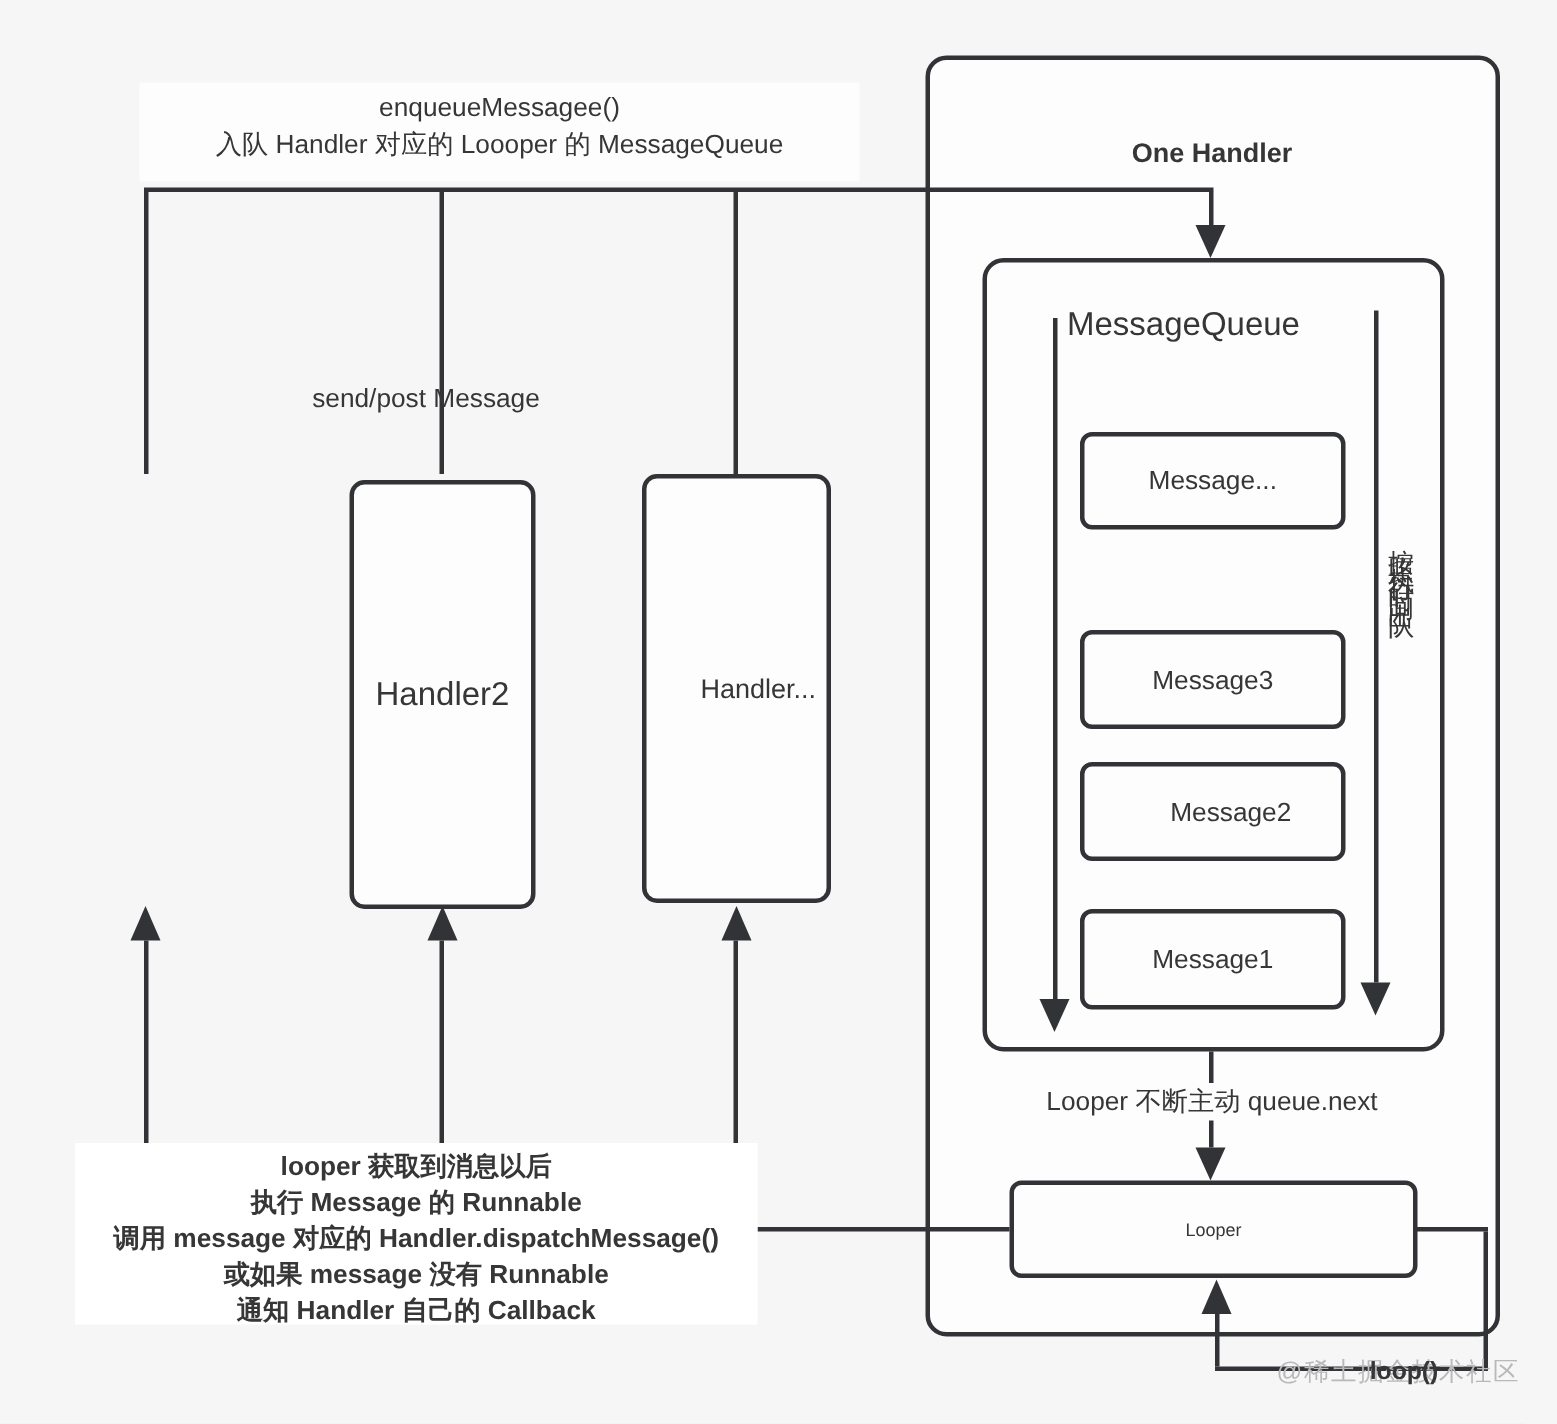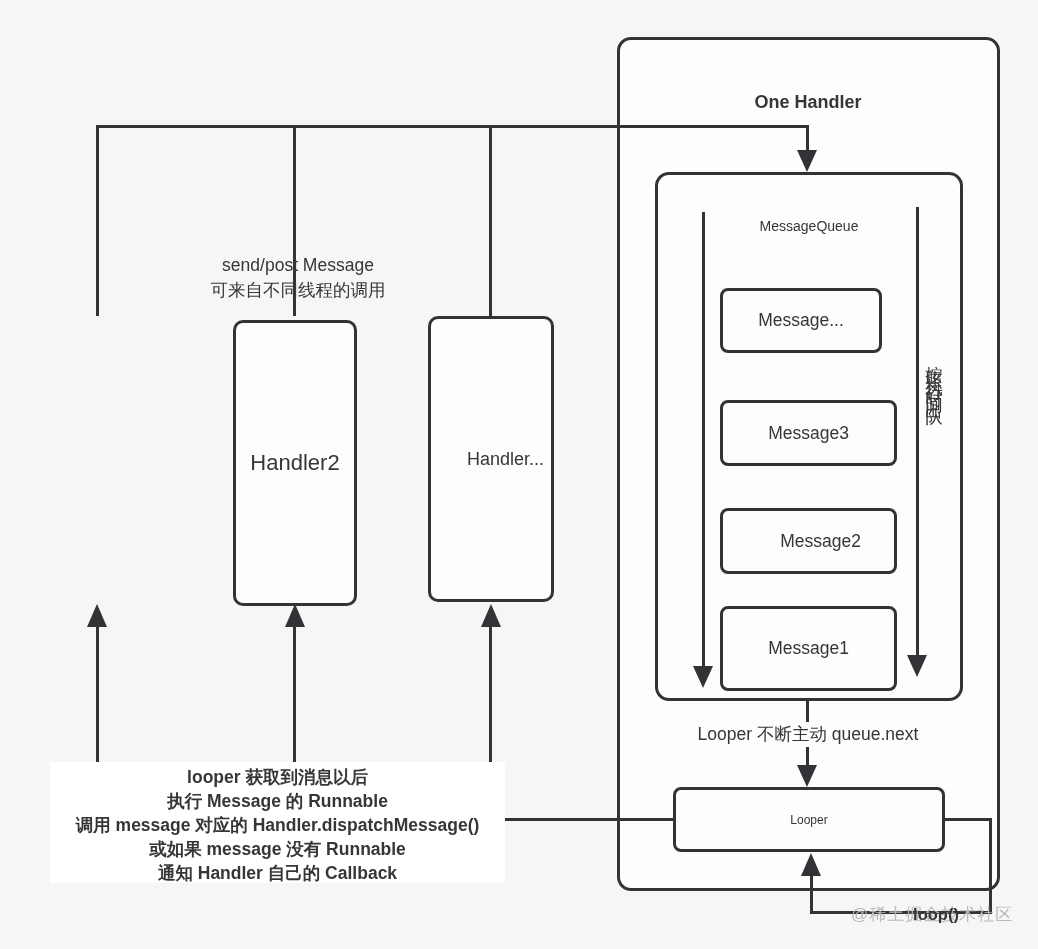--- a/index.html
+++ b/index.html
@@ -31,32 +31,32 @@
 </style>
 </head>
 <body>
 
 <div id="canvas">
 
   <div class="box z1" style="left:617px;top:37px;width:383px;height:854px;border-radius:14px;"></div>
   <div class="txt z6" style="left:658px;top:90px;width:300px;font-size:18px;font-weight:600;">One Handler</div>
 
   <div class="box z2" style="left:655px;top:172px;width:308px;height:529px;border-radius:14px;align-items:flex-start;"></div>
-  <div class="txt z6" style="left:659px;top:214px;width:300px;font-size:14px;">MessageQueue</div>
+  <div class="txt z6" style="left:659px;top:203px;width:260px;font-size:22px;">MessageQueue</div>
 
-  <div class="box z3" style="left:720px;top:288px;width:162px;height:65px;border-radius:8px;">
+  <div class="box z3" style="left:720px;top:288px;width:177px;height:65px;border-radius:8px;">
     <span>Message...</span>
   </div>
-  <div class="box z3" style="left:720px;top:400px;width:177px;height:66px;border-radius:8px;">
+  <div class="box z3" style="left:720px;top:420px;width:177px;height:66px;border-radius:8px;">
     <span>Message3</span>
   </div>
   <div class="box z3" style="left:720px;top:508px;width:177px;height:66px;border-radius:8px;padding-left:24px;">
     <span>Message2</span>
   </div>
-  <div class="box z3" style="left:720px;top:606px;width:177px;height:85px;border-radius:8px;">
+  <div class="box z3" style="left:720px;top:606px;width:177px;height:67px;border-radius:8px;">
     <span>Message1</span>
   </div>
 
   <div class="ln z5" style="left:702px;top:212px;width:3px;height:454px;"></div>
   <div class="ar down z5" style="left:693px;top:666px;"></div>
   <div class="ln z5" style="left:916px;top:207px;width:3px;height:448px;"></div>
   <div class="ar down z5" style="left:907px;top:655px;"></div>
 
   <div class="z6" style="position:absolute;left:922px;top:352px;height:205px;writing-mode:vertical-rl;letter-spacing:6px;font-size:17.5px;color:var(--text);">按照执行时间出队</div>
 
@@ -67,24 +67,27 @@
     <span>Handler...</span>
   </div>
 
   <div class="ln z5" style="left:96px;top:125px;width:713px;height:3px;"></div>
   <div class="ln z5" style="left:96px;top:128px;width:3px;height:188px;"></div>
   <div class="ln z5" style="left:293px;top:128px;width:3px;height:188px;"></div>
   <div class="ln z5" style="left:489px;top:128px;width:3px;height:188px;"></div>
   <div class="ln z5" style="left:806px;top:128px;width:3px;height:28px;"></div>
   <div class="ar down z5" style="left:797px;top:150px;"></div>
 
+  <div class="txt z6" style="left:93px;top:55px;width:480px;height:62px;background:var(--fill);padding-top:4px;">
+    <div>enqueueMessagee()</div>
+    <div>入队 Handler 对应的 Loooper 的 MessageQueue</div>
+  </div>
 
-  <div class="txt z6" style="left:168px;top:253px;width:260px;">
+  <div class="txt z6" style="left:154px;top:253px;width:260px;">
     <div>send/post Message</div>
-    <div>可来自不同线程的调用</div>
   </div>
 
   <div class="ar up z5" style="left:87px;top:604px;"></div>
   <div class="ln z5" style="left:96px;top:627px;width:3px;height:135px;"></div>
   <div class="ar up z5" style="left:285px;top:604px;"></div>
   <div class="ln z5" style="left:293px;top:627px;width:3px;height:135px;"></div>
   <div class="ar up z5" style="left:481px;top:604px;"></div>
   <div class="ln z5" style="left:489px;top:627px;width:3px;height:135px;"></div>
 
   <div class="txt z6" style="left:50px;top:762px;width:455px;height:121px;background:#ffffff;font-weight:700;line-height:24px;padding-top:3px;box-sizing:border-box;">

